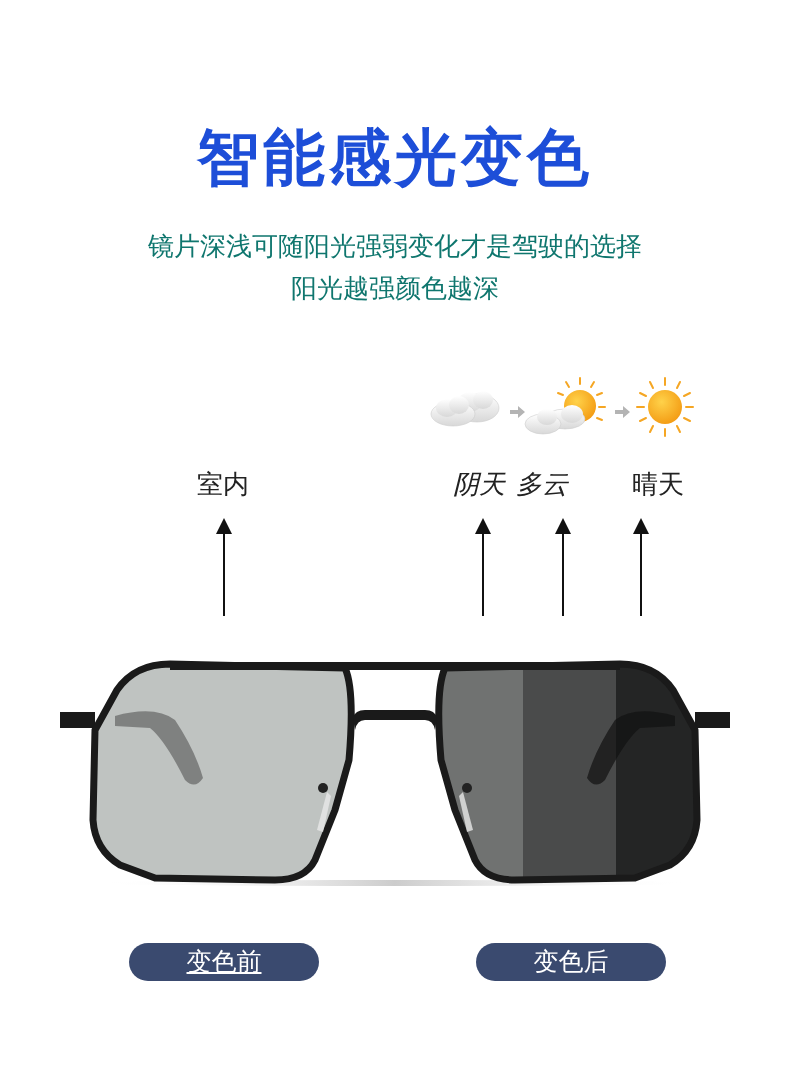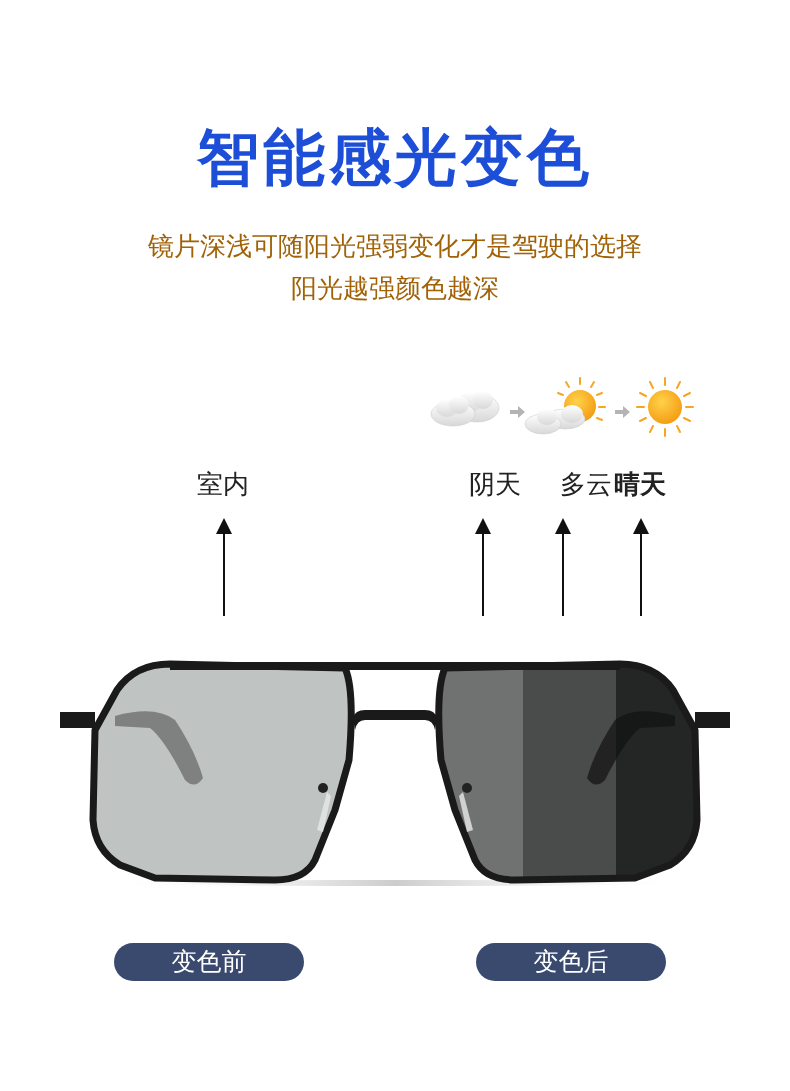--- a/index.html
+++ b/index.html
@@ -1,18 +1,18 @@
 <!DOCTYPE html>
 <html><head>
 <meta charset="utf-8">
 <style>
   html,body{margin:0;padding:0;background:#fff;}
   body{width:790px;height:1091px;position:relative;overflow:hidden;font-family:"DejaVu Sans","Liberation Sans",sans-serif;color:#111;}
   .title{position:absolute;left:0;top:118px;width:790px;text-align:center;font-size:62px;font-weight:bold;letter-spacing:4px;color:#1d4ed8;line-height:80px;}
-  .sub{position:absolute;left:0;width:790px;text-align:center;font-size:26px;color:#a16207;line-height:36px;}
+  .sub{position:absolute;left:0;width:790px;text-align:center;font-size:26px;color:#0f766e;line-height:36px;}
   .sub1{top:228px;}
   .sub2{top:270px;text-align:center;}
   .weather{position:absolute;top:372px;}
   .label{position:absolute;top:466px;font-size:26px;color:#222;line-height:36px;white-space:nowrap;}
   .arrow{position:absolute;top:516px;width:20px;height:100px;}
   .glasses{position:absolute;left:55px;top:650px;width:680px;height:240px;}
   .pill{position:absolute;top:943px;height:38px;width:190px;border-radius:19px;background:#3a4a6f;color:#fff;font-size:25px;text-align:center;line-height:38px;}
 </style>
 </head>
 <body>
@@ -76,23 +76,23 @@
       <line x1="215" y1="21" x2="221" y2="24"></line>
       <line x1="265" y1="21" x2="259" y2="24"></line>
       <line x1="215" y1="49" x2="221" y2="46"></line>
       <line x1="265" y1="49" x2="259" y2="46"></line>
     </g>
     <circle cx="240" cy="35" r="17" fill="url(#sunG)"></circle>
   </g>
 </svg>
 
 <div class="label" style="left:197px;">室内</div>
-<div class="label" style="left:469px;">阴天</div>
-<div class="label" style="left:560px;">多云</div>
-<div class="label" style="left:614px;font-weight:bold;">晴天</div>
+<div class="label" style="left:453px;font-style:italic;">阴天</div>
+<div class="label" style="left:516px;font-style:italic;">多云</div>
+<div class="label" style="left:632px;">晴天</div>
 
 <svg class="arrow" style="left:214px;" viewBox="0 0 20 100">
     <path d="M10 2 L18 18 H11 V100 H9 V18 H2 Z" fill="#111"></path>
   </svg>
 <svg class="arrow" style="left:473px;" viewBox="0 0 20 100">
     <path d="M10 2 L18 18 H11 V100 H9 V18 H2 Z" fill="#111"></path>
   </svg>
 <svg class="arrow" style="left:553px;" viewBox="0 0 20 100">
     <path d="M10 2 L18 18 H11 V100 H9 V18 H2 Z" fill="#111"></path>
   </svg>
@@ -136,14 +136,14 @@
 
   <path d="M115 12 L565 12 L565 20 L115 20 Z" fill="#1a1a1a"></path>
   <path d="M298 68 Q300 60 310 60 L370 60 Q380 60 382 68 L380 80 Q378 70 370 70 L310 70 Q302 70 300 80 Z" fill="#1a1a1a"></path>
 
   <circle cx="268" cy="138" r="5" fill="#222"></circle>
   <circle cx="412" cy="138" r="5" fill="#222"></circle>
   <path d="M272 142 L262 180 L268 182 L276 146 Z" fill="#e8e8e8" opacity="0.8"></path>
   <path d="M408 142 L418 180 L412 182 L404 146 Z" fill="#e8e8e8" opacity="0.8"></path>
 </svg>
 
-<div class="pill" style="left:114px;">变色前</div>
+<div class="pill" style="left:129px;text-decoration:underline;">变色前</div>
 <div class="pill" style="left:476px;">变色后</div>
 
 </body></html>

